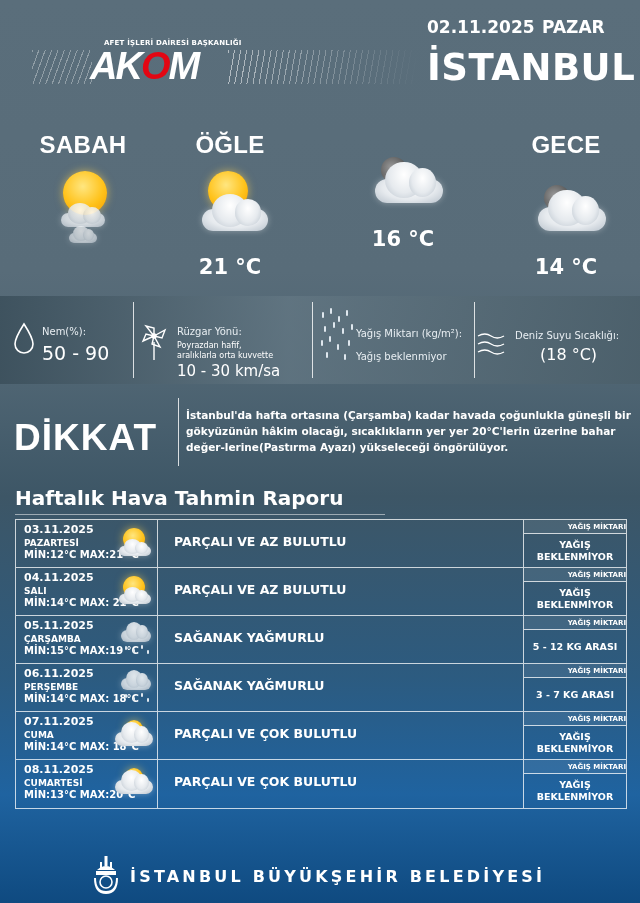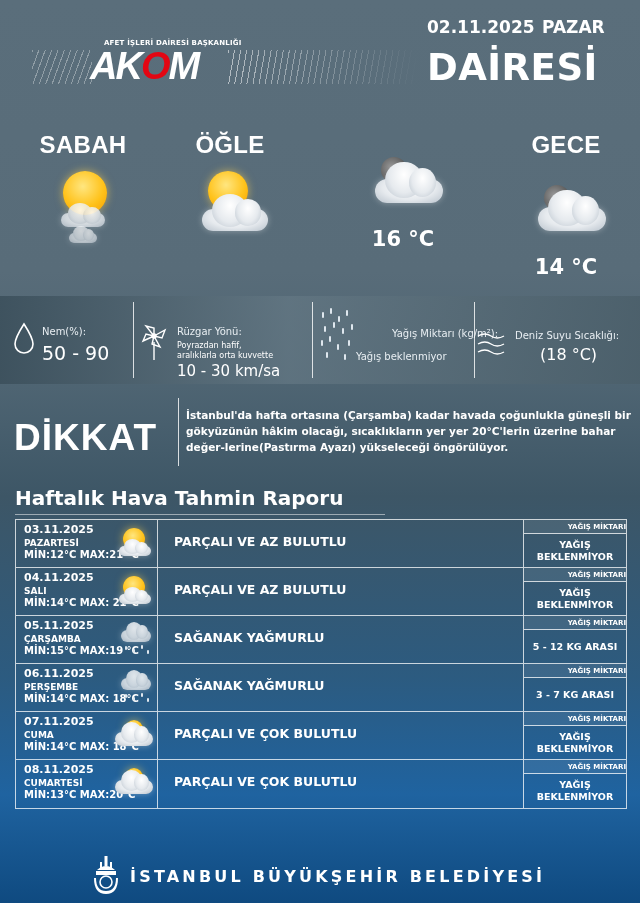--- a/index.html
+++ b/index.html
@@ -82,37 +82,38 @@
 </head>
 <body>
 
 <div class="abs logo-stripes-l"></div>
 <div class="abs logo-stripes-r"></div>
 <div class="abs logo-sub">AFET İŞLERİ DAİRESİ BAŞKANLIĞI</div>
 <div class="abs logo-main"><span>AK</span><span class="o">O</span><span>M</span></div>
 
 <div class="abs h-date">02.11.2025</div>
 <div class="abs h-day">PAZAR</div>
-<div class="abs h-city">DAİRESİ</div>
+<div class="abs h-city">İSTANBUL</div>
 
 <div class="abs period" style="left:13px; top:131px;">
   <div class="pname">SABAH</div>
   <div class="picon">
     <div class="sun" style="left:30px; top:4px; width:44px; height:44px;"></div>
     <div class="cloud" style="left:28px; top:46px; width:44px; height:14px; opacity:.85;"></div>
     <div class="cloud" style="left:36px; top:66px; width:28px; height:10px; opacity:.7;"></div>
   </div>
 </div>
 
 <div class="abs period" style="left:160px; top:131px;">
   <div class="pname">ÖĞLE</div>
   <div class="picon">
     <div class="sun" style="left:28px; top:4px; width:40px; height:40px;"></div>
     <div class="cloud" style="left:22px; top:42px; width:66px; height:22px;"></div>
   </div>
+  <div class="ptemp">21 °C</div>
 </div>
 
 <div class="abs period" style="left:333px; top:131px;">
   <div class="picon">
     <div class="moon" style="left:28px; top:18px;"></div>
     <div class="cloud" style="left:22px; top:40px; width:68px; height:24px;"></div>
   </div>
   <div class="ptemp">16 °C</div>
 </div>
 
@@ -161,21 +162,21 @@
     <div class="drop" style="left:15px; top:16px;"></div>
     <div class="drop" style="left:24px; top:22px;"></div>
     <div class="drop" style="left:33px; top:18px;"></div>
   <div class="drop" style="left:3px; top:34px;"></div>
     <div class="drop" style="left:11px; top:30px;"></div>
     <div class="drop" style="left:19px; top:38px;"></div>
     <div class="drop" style="left:30px; top:34px;"></div>
   <div class="drop" style="left:8px; top:46px;"></div>
     <div class="drop" style="left:26px; top:48px;"></div>
 </div>
-<div class="abs lbl-sm" style="left:356px; top:328px;margin-left:36px;">Yağış Miktarı (kg/m²):</div>
+<div class="abs lbl-sm" style="left:356px; top:328px;">Yağış Miktarı (kg/m²):</div>
 <div class="abs lbl-sm" style="left:356px; top:351px;">Yağış beklenmiyor</div>
 
 <div class="abs strip-div" style="left:474px;"></div>
 
 <svg class="abs" style="left:477px; top:330px;" width="28" height="28" viewBox="0 0 28 28">
   <g fill="none" stroke="#fff" stroke-width="1.3">
     <path d="M1 6 Q8 2 14 6 T27 6"></path>
       <path d="M1 14 Q8 10 14 14 T27 14"></path>
       <path d="M1 22 Q8 18 14 22 T27 22"></path>
   </g>

